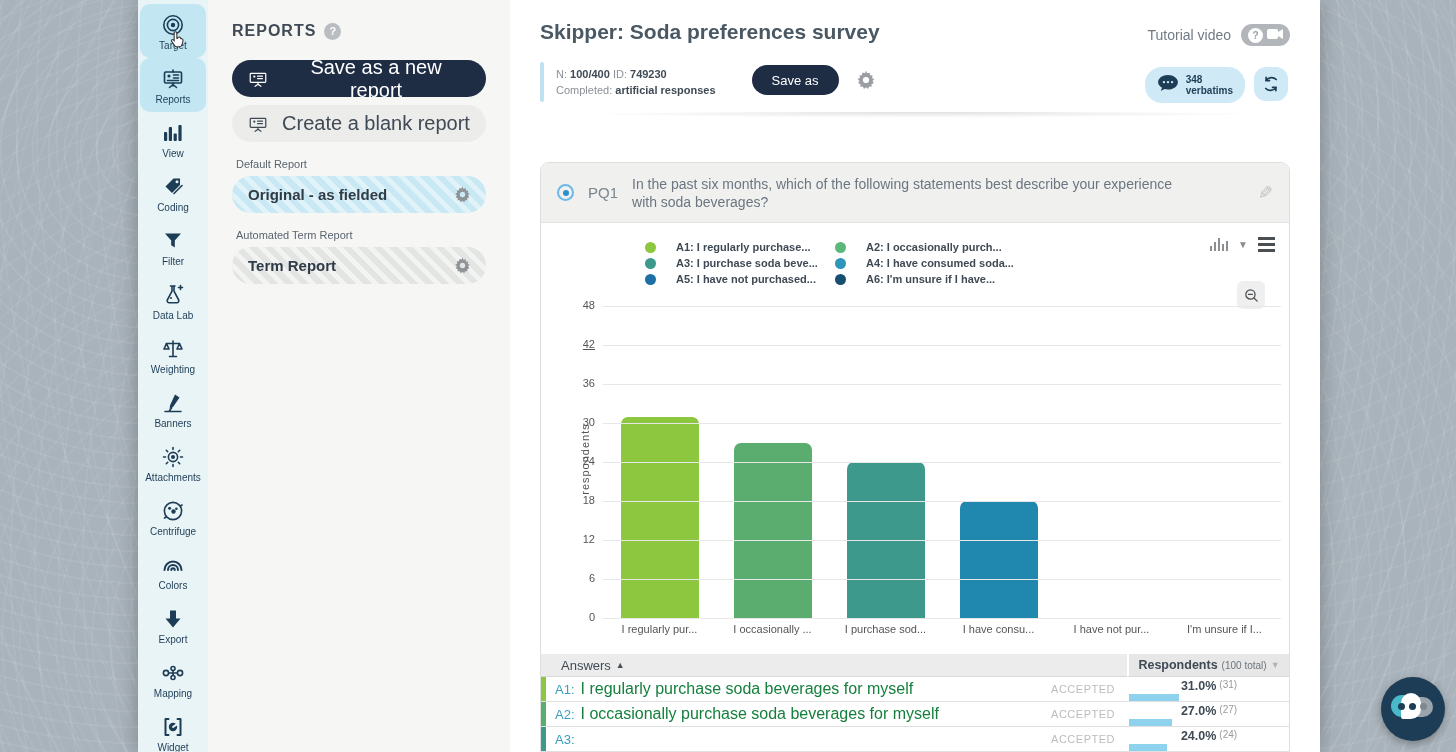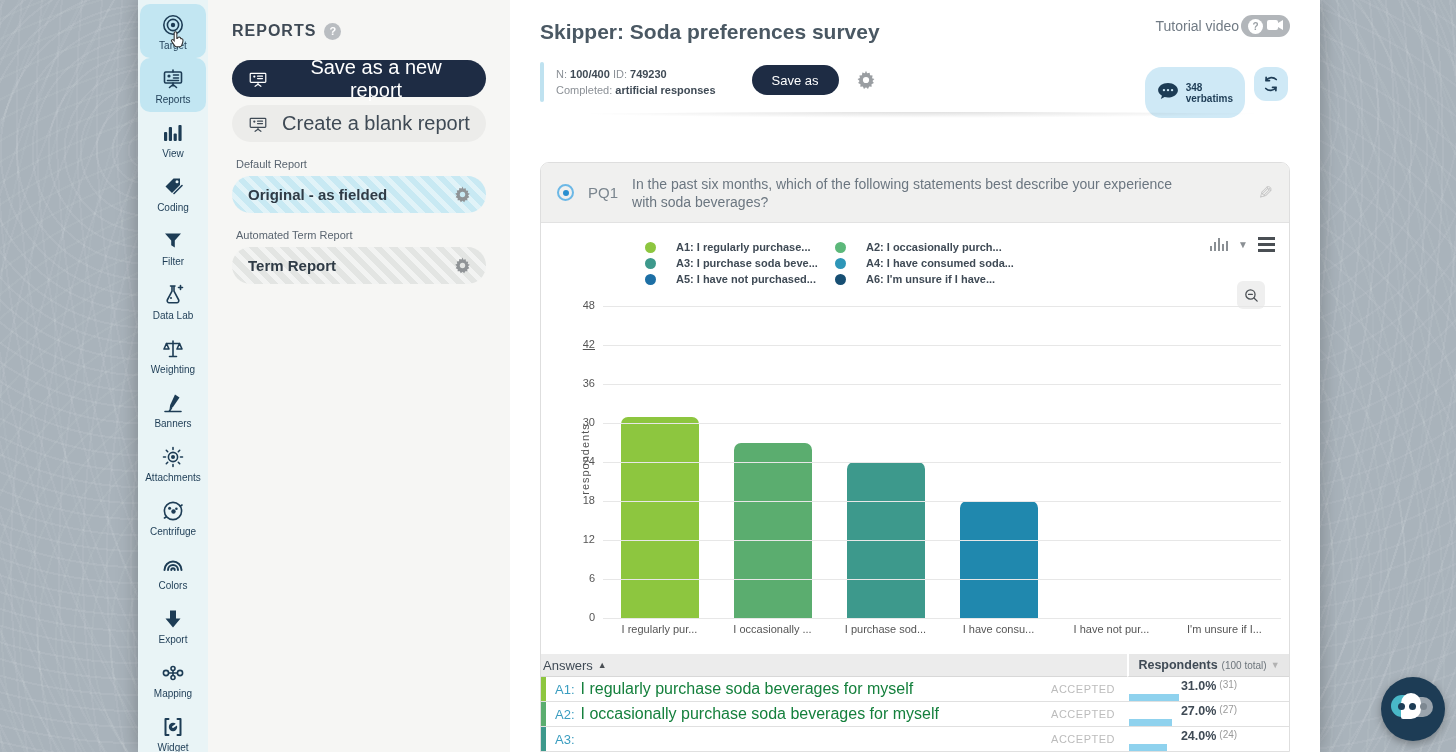--- a/index.html
+++ b/index.html
@@ -41,34 +41,34 @@
   .rp-section-label { font-size:11px; color:#5a6570; font-weight:normal; margin:16px 0 6px 4px; }
   .report-item { width:254px; height:37px; border-radius:19px; display:flex; align-items:center; justify-content:space-between; padding:0 14px 0 16px; font-size:15px; font-weight:bold; color:#2f3b46; cursor:pointer; }
   .ri-blue { background:repeating-linear-gradient(45deg, rgba(255,255,255,.45) 0 5px, rgba(255,255,255,0) 5px 11px), #c8e9f3; }
   .ri-gray { background:repeating-linear-gradient(45deg, rgba(255,255,255,.55) 0 5px, rgba(255,255,255,0) 5px 11px), #e3e5e3; }
   .gear { color:#8f9396; display:flex; }
   .gear svg { width:19px; height:19px; fill:#8f9396; }
 
   
   .main { position:absolute; left:372px; top:0; width:810px; height:752px; background:#fff; }
   .page-title { position:absolute; left:30px; top:20px; font-size:21px; color:#4a5863; }
-  .tutorial { position:absolute; right:30px; top:15px; display:flex; align-items:center; gap:2px; cursor:pointer; }
+  .tutorial { position:absolute; right:30px; top:24px; display:flex; align-items:center; gap:10px; cursor:pointer; }
   .tutorial .t-lbl { font-size:14px; color:#707a84; }
   .t-badge { background:#b2b6ba; border-radius:12px; height:22px; display:flex; align-items:center; padding:0 7px; gap:4px; }
   .t-q { width:15px; height:15px; border-radius:50%; background:#fff; color:#9aa0a5; font-size:10px; font-weight:bold; display:flex; align-items:center; justify-content:center; }
   .t-cam svg { width:16px; height:12px; fill:#fff; }
 
   .stats-row { position:absolute; left:30px; top:62px; display:flex; align-items:flex-start; }
   .stats-accent { width:4px; height:40px; border-radius:2px; background:#bfe2f0; margin-right:12px; }
   .stats-text { font-size:11px; color:#8b9096; line-height:16px; padding-top:4px; }
   .stats-text b { color:#3f4a55; }
   .saveas-btn { margin-left:36px; margin-top:3px; height:30px; padding:0 20px; border:none; border-radius:15px; background:#1e2c44; color:#fff; font-size:13px; cursor:pointer; font-family:inherit; }
   .stats-gear { margin-left:16px; margin-top:7px; }
   .stats-gear svg { width:22px; height:22px; fill:#9a9ea2; }
-  .verbatims { position:absolute; right:75px; top:67px; height:51px; background:#cfe9f6; border-radius:17px; display:flex; align-items:center; padding:0 12px; gap:7px; cursor:pointer; }
+  .verbatims { position:absolute; right:75px; top:67px; height:36px; background:#cfe9f6; border-radius:17px; display:flex; align-items:center; padding:0 12px; gap:7px; cursor:pointer; }
   .verb-ic svg { width:22px; height:18px; fill:#1d3c55; }
   .verb-txt { font-size:10px; color:#1d3c55; font-weight:bold; line-height:11px; }
   .refresh-btn { position:absolute; right:32px; top:67px; width:34px; height:34px; border-radius:12px; background:#cfe9f6; display:flex; align-items:center; justify-content:center; cursor:pointer; }
   .refresh-btn svg { width:18px; height:18px; stroke:#1d3c55; fill:none; stroke-width:2.2; stroke-linecap:round; }
   .stats-shadow { position:absolute; left:44px; right:30px; top:112px; height:6px; background:radial-gradient(ellipse at 50% 0, rgba(0,0,0,.12), transparent 70%); border-radius:50%; }
 
   
   .card { position:absolute; left:30px; top:162px; width:750px; height:590px; border:1px solid #dedede; border-radius:9px 9px 0 0; background:#fff; }
   .card-header { height:60px; background:#f0f0ef; border-radius:8px 8px 0 0; border-bottom:1px solid #e2e2e2; display:flex; align-items:center; padding:0 16px; gap:14px; }
   .radio-ic { width:17px; height:17px; border:2px solid #6cb8e6; border-radius:50%; position:relative; flex:none; }
@@ -98,21 +98,21 @@
   .gridline { position:absolute; left:0; right:0; height:1px; background:#e7e7e7; }
   .bars { position:absolute; left:0; right:0; top:0; bottom:0; display:flex; }
   .bar-slot { flex:1; display:flex; align-items:flex-end; justify-content:center; }
   .bar { width:78px; border-radius:7px 7px 0 0; }
   .x-labels { position:absolute; left:62px; right:8px; top:400px; display:flex; }
   .x-labels span { flex:1; text-align:center; font-size:11px; color:#555; white-space:nowrap; overflow:hidden; }
 
   
   .answers-table { position:absolute; left:0; right:0; top:491px; }
   .at-header { display:flex; height:23px; }
-  .at-h-left { flex:1; background:#ececec; display:flex; align-items:center; padding-left:2px; font-size:13px; color:#3f4a55; gap:5px; border-bottom:1px solid #d8d8d8; }
+  .at-h-left { flex:1; background:#ececec; display:flex; align-items:center; padding-left:20px; font-size:13px; color:#3f4a55; gap:5px; border-bottom:1px solid #d8d8d8; }
   .sort-up { font-size:9px; color:#4a4f54; }
   .at-h-right { width:162px; background:#e7e7e7; border-left:2px solid #fff; display:flex; align-items:center; justify-content:center; gap:4px; font-size:12px; color:#3f4a55; border-bottom:1px solid #d8d8d8; }
   .at-h-right b { font-size:12.5px; }
   .at-h-right .tot { font-size:10px; color:#6d757c; }
   .sort-down { font-size:9px; color:#b2b2b2; }
   .at-row { display:flex; height:25px; border-bottom:1px solid #e0e0e0; }
   .at-main { flex:1; display:flex; align-items:center; background:#fff; }
   .row-strip { width:5px; height:100%; flex:none; }
   .a-code { font-size:13px; color:#3a9dc0; margin:0 6px 0 9px; }
   .a-text { font-size:16px; color:#15803d; }

